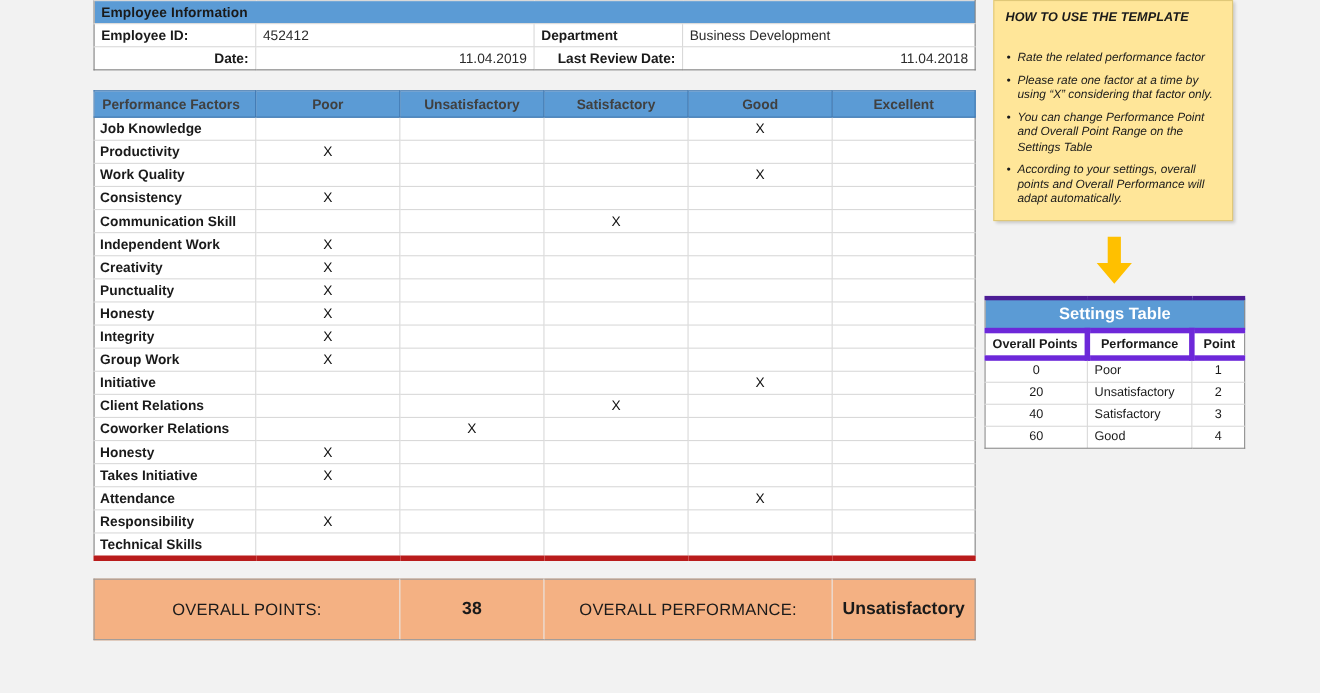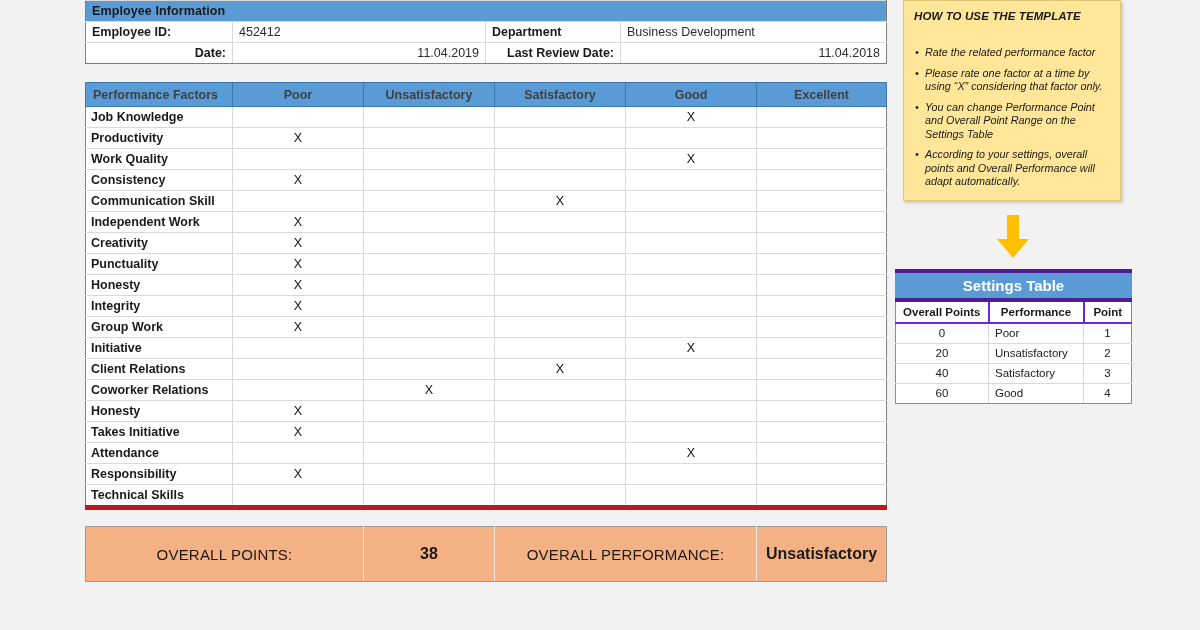--- a/index.html
+++ b/index.html
@@ -209,21 +209,21 @@
     padding: 4px 0;
     border: 4px solid #4c1d95;
   }
   .settings th.col-head {
     background: #ffffff;
     color: #1a1a1a;
     font-size: 11.5px;
     font-weight: bold;
     text-align: center;
     padding: 4px 2px;
-    border: 2px solid #6d28d9;
+    border: 5px solid #6d28d9;
   }
   .settings td {
     font-size: 11.5px;
     color: #1a1a1a;
     border: 1px solid #d9d9d9;
     padding: 3px 4px;
     height: 13px;
   }
   .settings td.pts  { text-align: center; }
   .settings td.perf { text-align: left; padding-left: 6px; }

